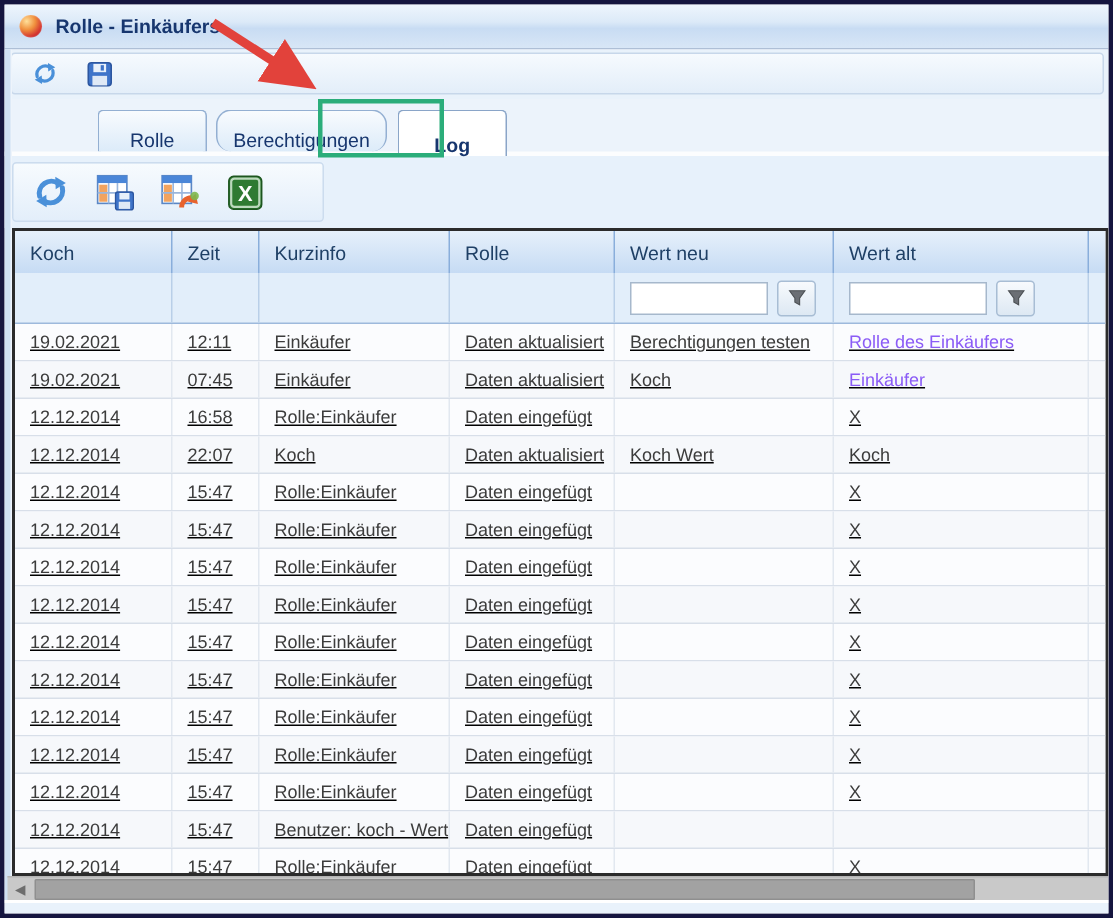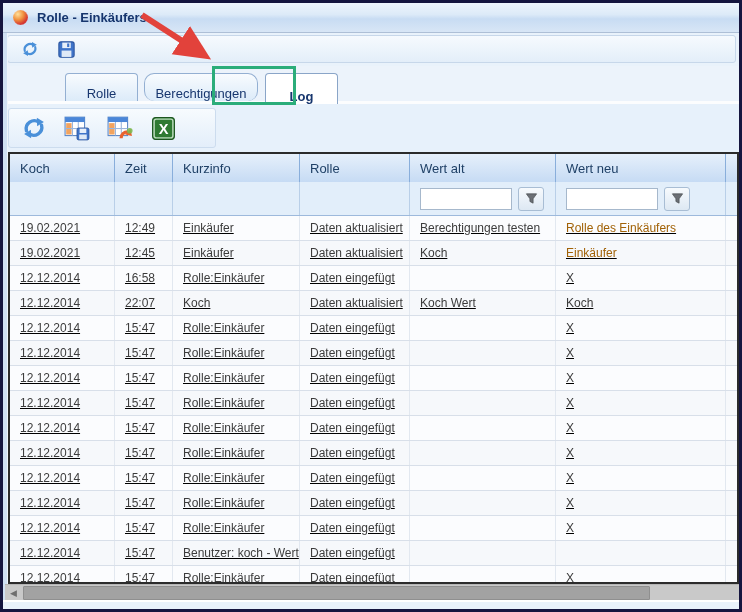--- a/index.html
+++ b/index.html
@@ -54,21 +54,21 @@
   .filter-box { width:92px; height:22px; border:1px solid #a6b8cc; background:#fff; font-size:12px; padding:0 4px;
     font-family:"Liberation Sans", sans-serif; }
   .filter-btn { width:26px; height:24px; margin-left:6px; border:1px solid #a8bdd4; border-radius:3px;
     background:linear-gradient(#f7fafd, #dde8f3); display:flex; align-items:center; justify-content:center; cursor:pointer; }
   .tbody { height:366px; overflow:hidden; }
   .trow { height:25px; background:#fbfcfe; border-bottom:1px solid #d8dfe9;text-decoration:underline; }
   .trow:nth-child(even) { background:#f6f8fb; }
   .tcell { border-right:1px solid #e2e8f0; display:flex; align-items:center; padding-left:10px;
     font-size:12px; color:#3c3c3c; white-space:nowrap; overflow:hidden; }
   .tcell:last-child { border-right:none; }
-  .tcell.green { color:#a16207; }
+  .tcell.green { color:#8b5cf6; }
 
   
   .hscroll { position:absolute; left:2px; top:581px; width:734px; height:16px; background:#c9c9c9; border-top:1px solid #b5b5b5; z-index:5; }
   .harrow { position:absolute; left:2px; top:2px; width:13px; height:12px; display:flex; align-items:center; justify-content:center;
     color:#6e6e6e; font-size:9px; cursor:pointer; }
   .hthumb { position:absolute; left:18px; top:1px; width:627px; height:14px; background:#a2a2a2; border:1px solid #8f8f8f; border-radius:1px; cursor:grab; }
   .bottom-strip { position:absolute; left:0; top:597px; width:736px; height:9px; background:#e9f2fb; border-top:2px solid #fff; }
   .left-frame { position:absolute; left:0; top:30px; width:5px; height:567px; background:#cfe0f3; border-right:1px solid #eef4fb; }
 </style>
 </head>
@@ -170,22 +170,22 @@
       </div>
     </div>
   </div>
 
   <div class="grid">
     <div class="gridrow ghead">
       <div class="gh-cell">Koch</div>
       <div class="gh-cell">Zeit</div>
       <div class="gh-cell">Kurzinfo</div>
       <div class="gh-cell">Rolle</div>
+      <div class="gh-cell">Wert neu</div>
       <div class="gh-cell">Wert alt</div>
-      <div class="gh-cell">Wert neu</div>
       <div class="gh-cell"></div>
     </div>
     <div class="gridrow filter-row">
       <div class="f-cell"></div>
       <div class="f-cell"></div>
       <div class="f-cell"></div>
       <div class="f-cell"></div>
       <div class="f-cell">
         <input class="filter-box" value="" style="">
         <div class="filter-btn">
@@ -200,31 +200,31 @@
           <svg width="13" height="13" viewBox="0 0 14 14">
             <path d="M1.5 2h11L8.7 7.3V12l-3.4-1.8V7.3z" fill="#6b6f75" stroke="#4c5054" stroke-width="0.8"></path>
           </svg>
         </div>
       </div>
       <div class="f-cell"></div>
     </div>
     <div class="tbody">
   <div class="gridrow trow">
     <div class="tcell">19.02.2021</div>
-    <div class="tcell">12:49</div>
+    <div class="tcell">12:11</div>
     <div class="tcell">Einkäufer</div>
     <div class="tcell">Daten aktualisiert</div>
     <div class="tcell">Berechtigungen testen</div>
     <div class="tcell green">Rolle des Einkäufers</div>
     <div class="tcell"></div>
   </div>
 
   <div class="gridrow trow">
     <div class="tcell">19.02.2021</div>
-    <div class="tcell">12:45</div>
+    <div class="tcell">07:45</div>
     <div class="tcell">Einkäufer</div>
     <div class="tcell">Daten aktualisiert</div>
     <div class="tcell">Koch</div>
     <div class="tcell green">Einkäufer</div>
     <div class="tcell"></div>
   </div>
 
   <div class="gridrow trow">
     <div class="tcell">12.12.2014</div>
     <div class="tcell">16:58</div>

